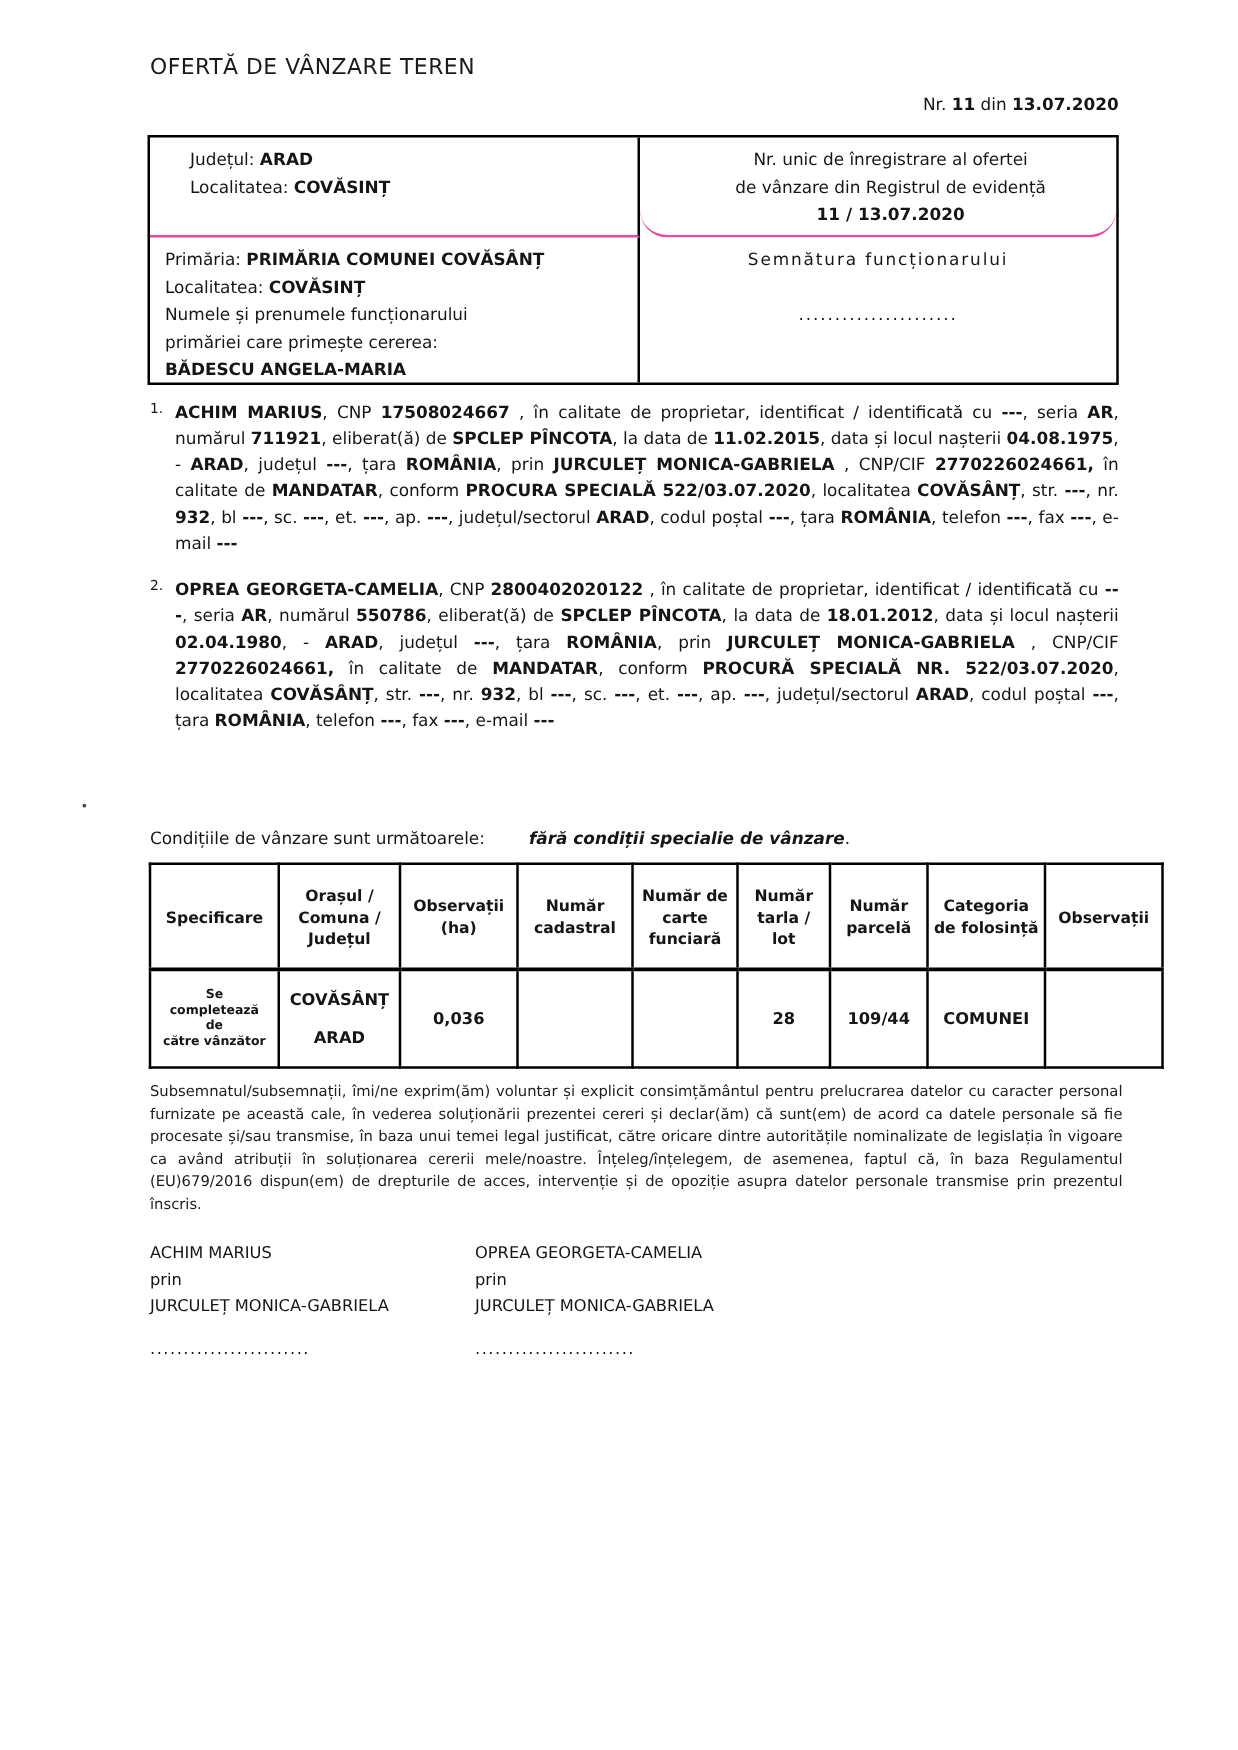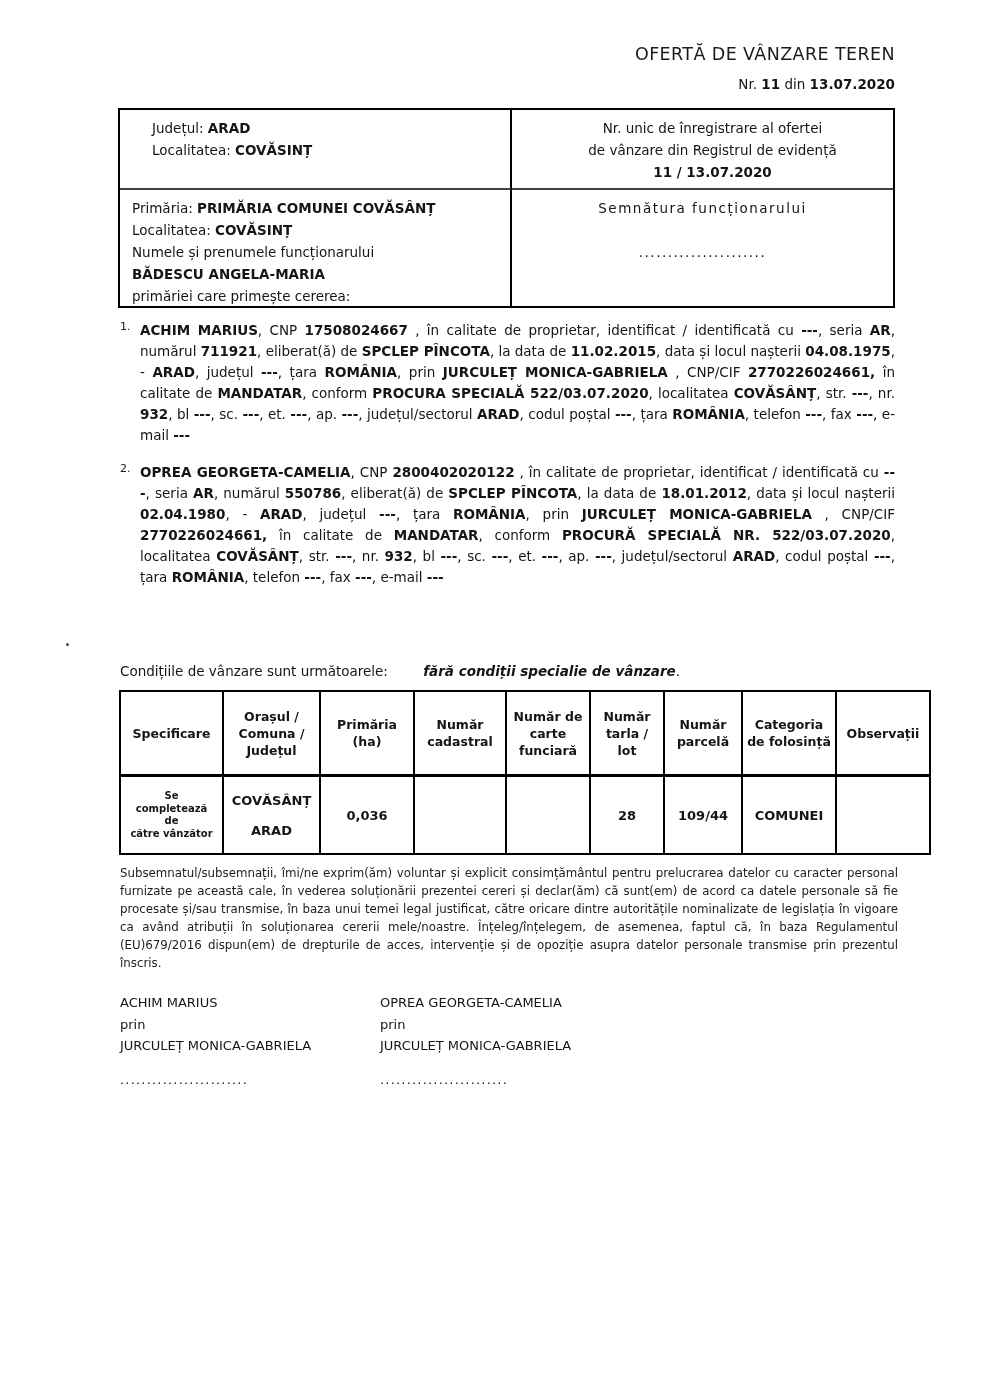--- a/index.html
+++ b/index.html
@@ -3,36 +3,36 @@
 <meta charset="utf-8">
 <style>
   html,body { margin:0; padding:0; background:#ffffff; }
   .page {
     position:relative; width:990px; height:1400px; background:#ffffff;
     font-family:"DejaVu Sans", "Liberation Sans", sans-serif;
     color:#151515; overflow:hidden;
   }
   .title {
     position:absolute; top:44px; left:120px; width:775px;
-    text-align:right; font-size:17.5px; letter-spacing:0.4px; color:#1b1b1b;
+    text-align:left; font-size:17.5px; letter-spacing:0.4px; color:#1b1b1b;
   }
   .nr-line {
     position:absolute; top:76px; left:120px; width:775px;
     text-align:right; font-size:13.5px;
   }
   .info-table {
     position:absolute; top:108px; left:118px; width:777px; box-sizing:border-box;
     border:2px solid #000; display:grid;
     grid-template-columns:392px 1fr; grid-template-rows:80px 116px;
     font-size:13.5px; line-height:22px;
   }
   .info-table .cell { padding:7px 12px 0 12px; box-sizing:border-box; overflow:hidden; }
   .info-table .c-left { border-right:2px solid #000; }
-  .info-table .row1 { border-bottom:2px solid #404040;padding-left:32px; }
-  .info-table .centered { text-align:center; }
+  .info-table .row1 { border-bottom:2px solid #ec4899;padding-left:32px; }
+  .info-table .centered { text-align:center;border-radius:22px; }
   .dotline { letter-spacing:1.5px; }
 
   .para {
     position:absolute; left:120px; width:775px; box-sizing:border-box;
     font-size:13.5px; line-height:21px; text-align:justify;
   }
   .numbered { padding-left:20px; }
   .num { position:absolute; left:0; top:-4px; font-size:11px; }
   .p1 { top:320px; }
   .p2 { top:462px; }
@@ -78,22 +78,22 @@
       </div>
     <div class="cell row1 centered">
         <div>Nr. unic de înregistrare al ofertei</div>
         <div>de vânzare din Registrul de evidență</div>
         <div><span style="font-weight: bold;">11 / 13.07.2020</span></div>
       </div>
     <div class="cell c-left">
         <div>Primăria: <span style="font-weight: bold;">PRIMĂRIA COMUNEI COVĂSÂNȚ</span></div>
         <div>Localitatea: <span style="font-weight: bold;">COVĂSINȚ</span></div>
         <div>Numele și prenumele funcționarului</div>
+        <div>primăriei care primește cererea:</div>
         <div><span style="font-weight: bold;">BĂDESCU ANGELA-MARIA</span></div>
-        <div>primăriei care primește cererea:</div>
       </div>
     <div class="cell centered dotline">
         <div>Semnătura funcționarului</div>
         <div>&nbsp;</div>
         <div>......................</div>
       </div>
   </div>
 
   <div class="para numbered p1">
     <span class="num">1.</span>
@@ -117,21 +117,21 @@
         <col style="width:84px">
         <col style="width:74px">
       <col style="width:78px">
         <col style="width:94px">
         <col style="width:94px">
     </colgroup>
     <thead>
       <tr>
         <th>Specificare</th>
         <th>Orașul / Comuna / Județul</th>
-        <th>Primăria (ha)</th>
+        <th>Observații (ha)</th>
         <th>Număr cadastral</th>
         <th>Număr de carte funciară</th>
         <th>Număr tarla / lot</th>
         <th>Număr parcelă</th>
         <th>Categoria de folosință</th>
         <th>Observații</th>
       </tr>
     </thead>
     <tbody>
       <tr>

